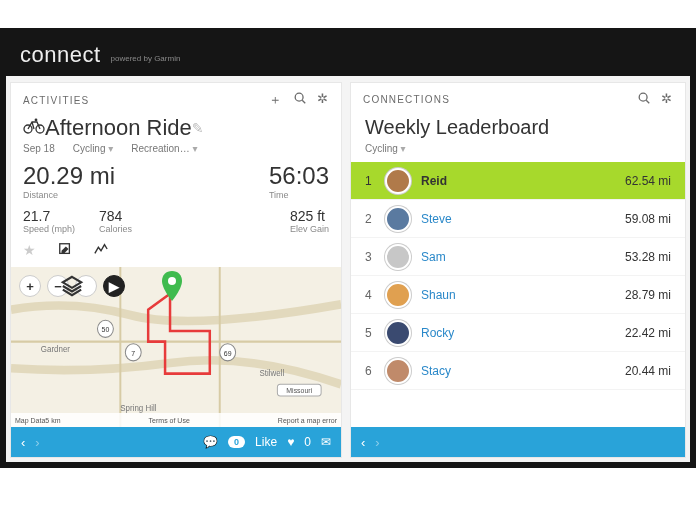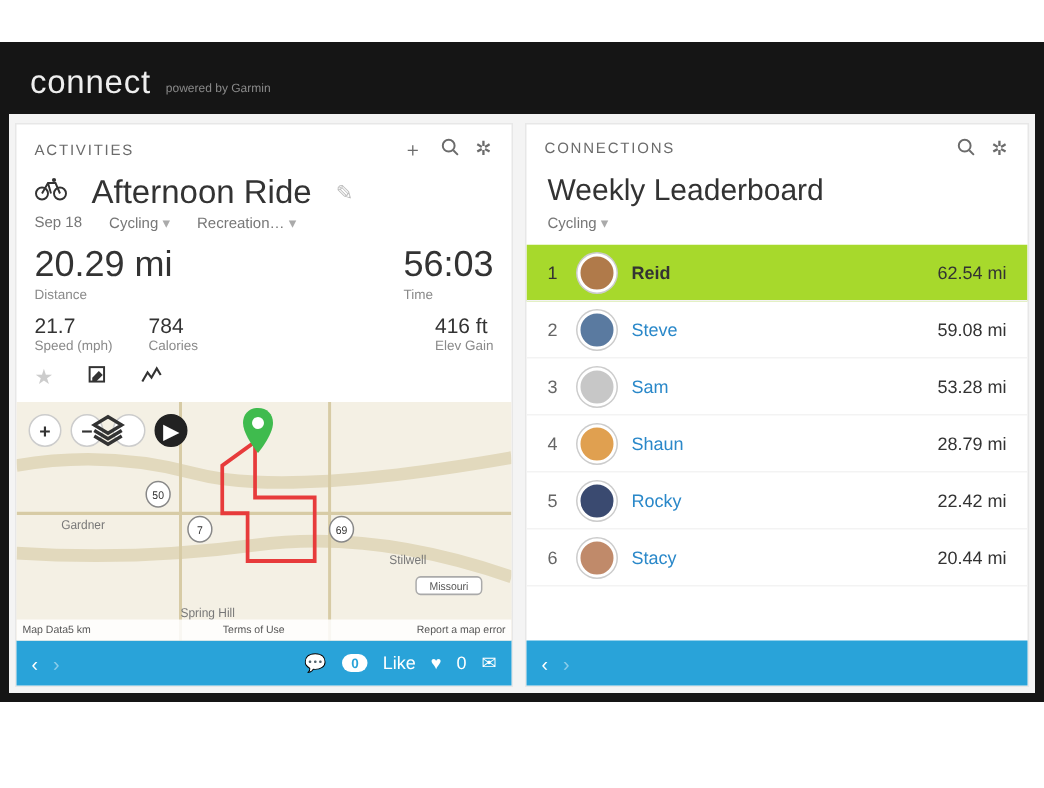--- a/index.html
+++ b/index.html
@@ -70,21 +70,21 @@
   .head-actions {
     display: flex;
     gap: 10px;
     color: #6b6b6b;
     font-size: 13px;
   }
   .head-actions span { cursor: pointer; }
   .title-row {
     display: flex;
     align-items: center;
-    gap: 16px;
+    gap: 0;
     padding: 2px 12px 2px 12px;
   }
   .title-row .title {
     font-size: 22px;
     font-weight: 300;
     color: #333;
   }
   .pencil { color: #bbb; font-size: 14px; }
   .sub-row {
     display: flex;
@@ -270,21 +270,21 @@
       <div class="stats2">
         <div class="stat">
           <span class="val">21.7</span>
           <span class="lbl">Speed (mph)</span>
         </div>
         <div class="stat">
           <span class="val">784</span>
           <span class="lbl">Calories</span>
         </div>
         <div class="stat" style="margin-left:auto">
-          <span class="val">416 ft</span>
+          <span class="val">825 ft</span>
           <span class="lbl">Elev Gain</span>
         </div>
       </div>
 
       <div class="tool-row">
         <span>★</span>
         <span>
           <svg class="icon-svg" viewBox="0 0 16 16">
               <rect x="2" y="2" width="11" height="11" fill="none" stroke="#333" stroke-width="1.5"></rect>
               <path d="M9 5 L12 8 L7 13 L4 13 L4 10 Z" fill="#333"></path>

